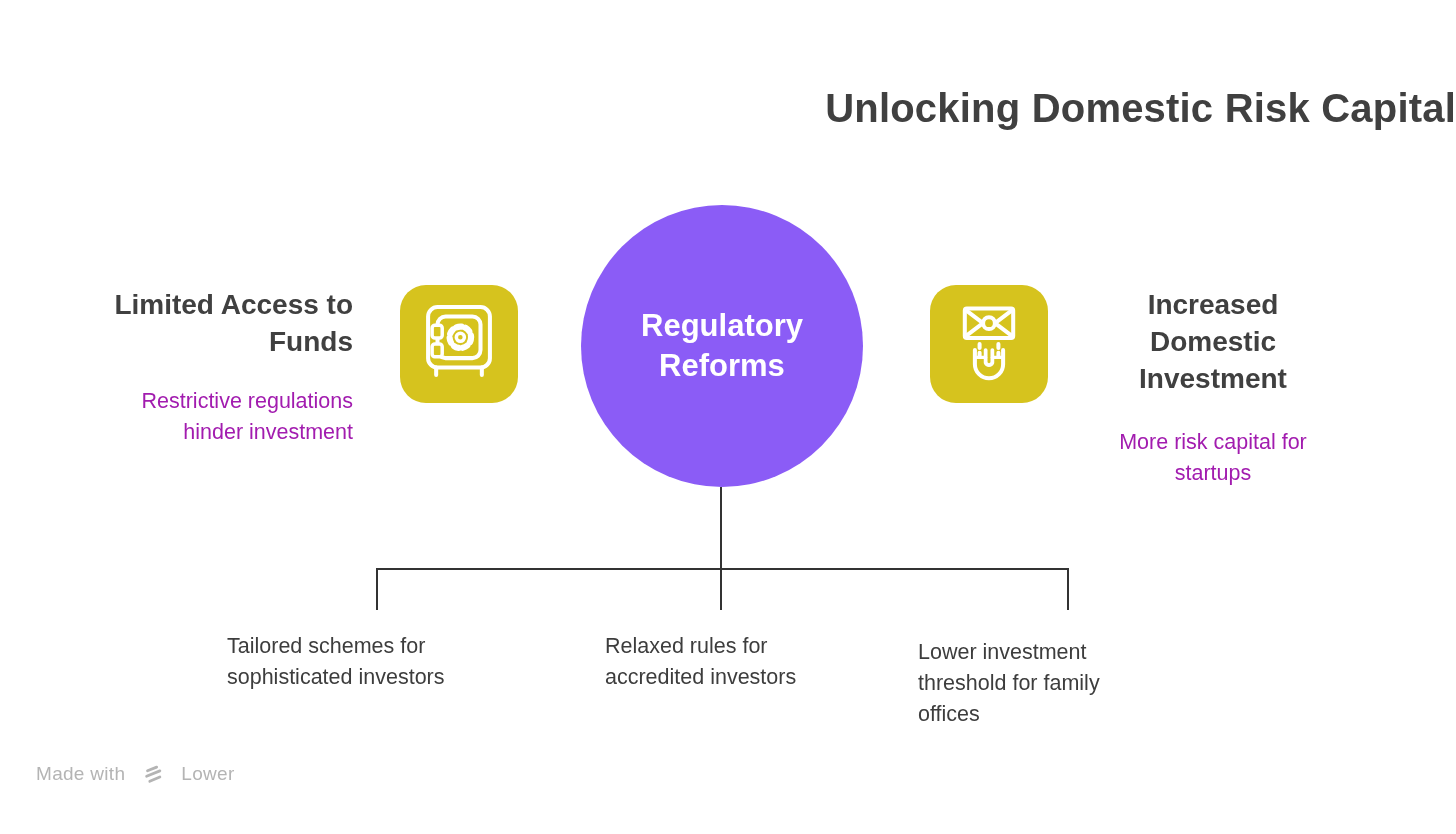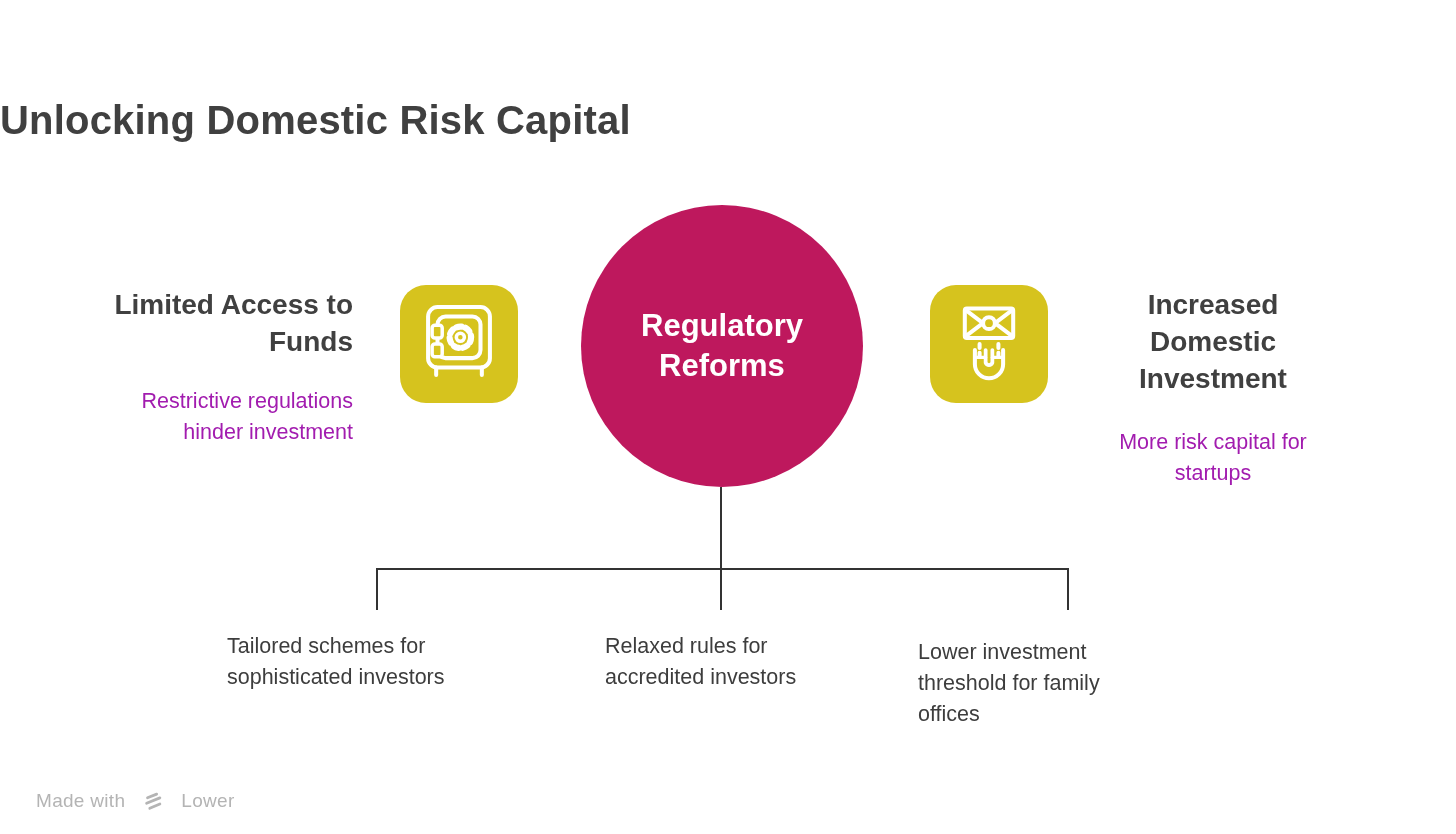--- a/index.html
+++ b/index.html
@@ -11,34 +11,33 @@
     width: 1456px;
     height: 834px;
     background: #ffffff;
     overflow: hidden;
   }
 
   .page-title {
     position: absolute;
     left: 0; top: 86px;
     width: 100%;
-    text-align: left;
+    text-align: right;
     font-size: 40px;
     font-weight: 700;
     color: #404040;
     letter-spacing: 0.2px;
-    margin-top: 12px;
   }
 
   .center-node {
     position: absolute;
     left: 581px; top: 205px;
     width: 282px; height: 282px;
     border-radius: 50%;
-    background: #be185d;
+    background: #8b5cf6;
     display: flex;
     align-items: center;
     justify-content: center;
   }
   .center-node .node-label {
     color: #ffffff;
     font-size: 31px;
     font-weight: 700;
     line-height: 1.28;
     text-align: center;
@@ -92,21 +91,21 @@
     color: #3d3d3d;
     line-height: 1.44;
     white-space: pre-line;
   }
   .branch-label-0 { left: 227px; top: 631px; }
   .branch-label-1 { left: 605px; top: 631px; }
   .branch-label-2 { left: 918px; top: 637px; }
 
   .footer {
     position: absolute;
-    left: 36px; top: 790px;
+    left: 36px; top: 763px;
     display: flex;
     align-items: center;
     gap: 17px;
     font-size: 19px;
     color: #b4b4b4;
     letter-spacing: 0.3px;
   }
   .footer svg { width: 22px; height: 22px; display: block; }
 </style>
 </head>

